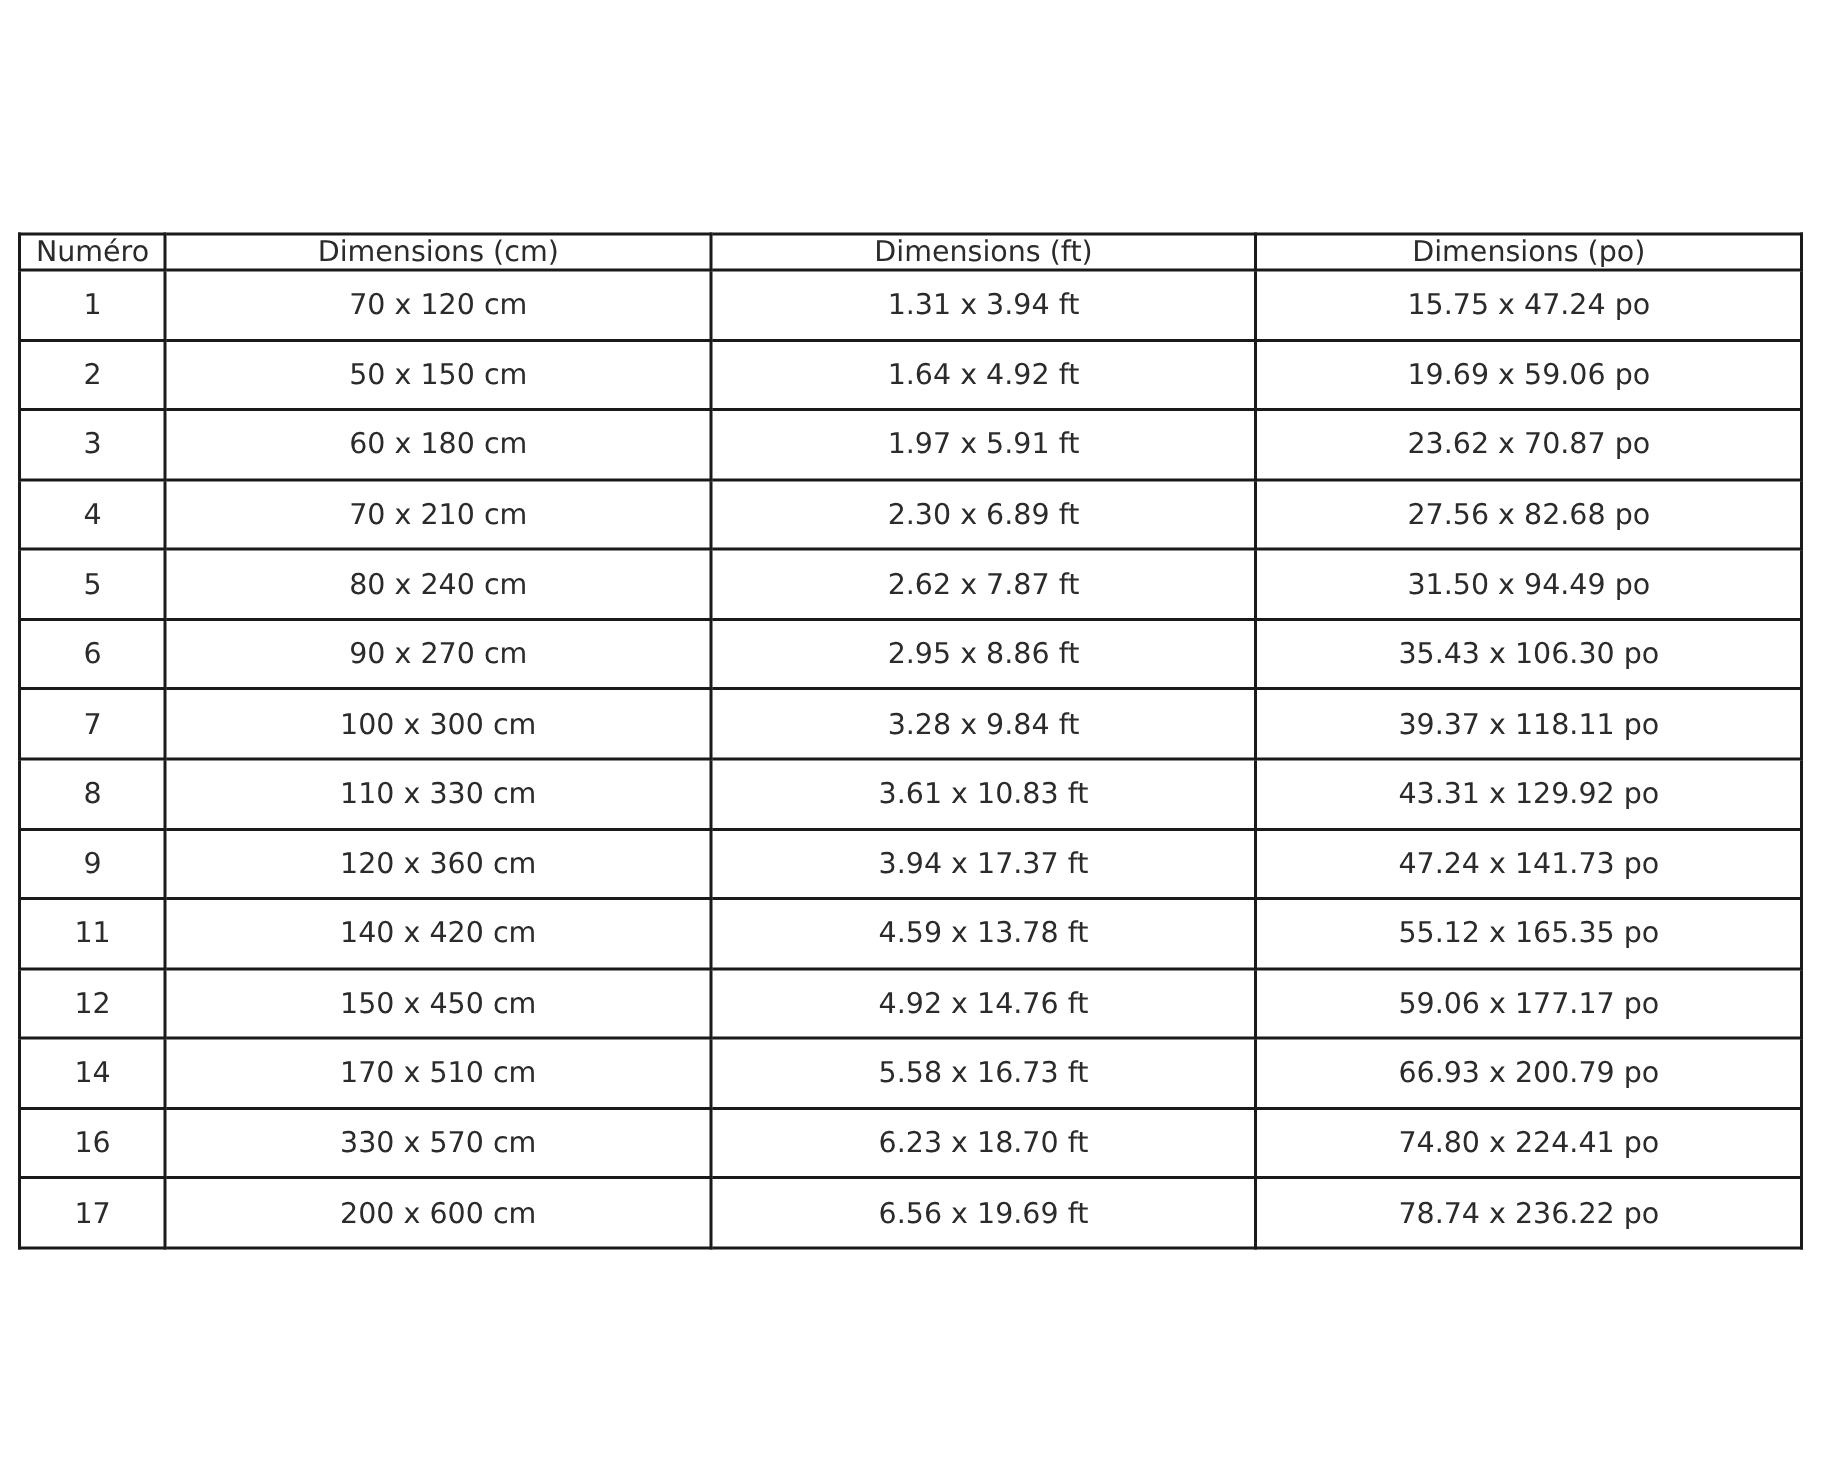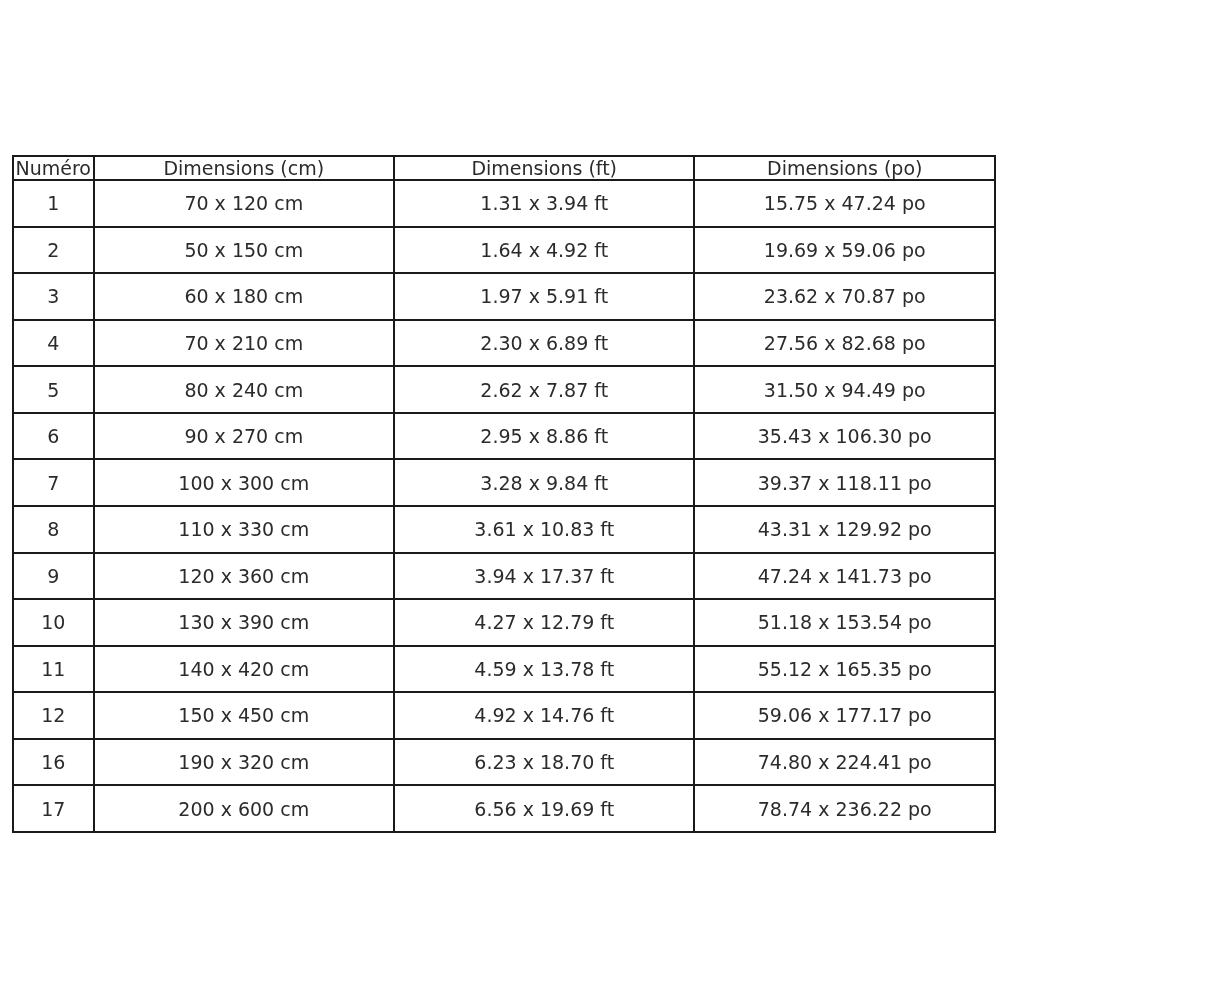--- a/index.html
+++ b/index.html
@@ -11,21 +11,21 @@
     height: 989px;
     background: #ffffff;
     font-family: "DejaVu Sans", "Liberation Sans", sans-serif;
     position: relative;
     overflow: hidden;
   }
   .table-wrap {
     position: absolute;
     left: 12px;
     top: 155px;
-    width: 984px;
+    width: 1190px;
     height: 678px;
   }
   table.dim-table {
     width: 100%;
     height: 100%;
     border-collapse: collapse;
     table-layout: fixed;
   }
   table.dim-table th,
   table.dim-table td {
@@ -112,40 +112,40 @@
           <td>3.61 x 10.83 ft</td>
           <td>43.31 x 129.92 po</td>
         </tr>
         <tr>
           <td>9</td>
           <td>120 x 360 cm</td>
           <td>3.94 x 17.37 ft</td>
           <td>47.24 x 141.73 po</td>
         </tr>
         <tr>
-          <td>10</td>
-          <td>130 x 390 cm</td>
-          <td>4.27 x 12.79 ft</td>
-          <td>51.18 x 153.54 po</td>
-        </tr>
-        <tr>
           <td>11</td>
           <td>140 x 420 cm</td>
           <td>4.59 x 13.78 ft</td>
           <td>55.12 x 165.35 po</td>
         </tr>
         <tr>
           <td>12</td>
           <td>150 x 450 cm</td>
           <td>4.92 x 14.76 ft</td>
           <td>59.06 x 177.17 po</td>
         </tr>
         <tr>
+          <td>14</td>
+          <td>170 x 510 cm</td>
+          <td>5.58 x 16.73 ft</td>
+          <td>66.93 x 200.79 po</td>
+        </tr>
+        <tr>
           <td>16</td>
-          <td>190 x 320 cm</td>
+          <td>330 x 570 cm</td>
           <td>6.23 x 18.70 ft</td>
           <td>74.80 x 224.41 po</td>
         </tr>
         <tr>
           <td>17</td>
           <td>200 x 600 cm</td>
           <td>6.56 x 19.69 ft</td>
           <td>78.74 x 236.22 po</td>
         </tr>
       </tbody>

